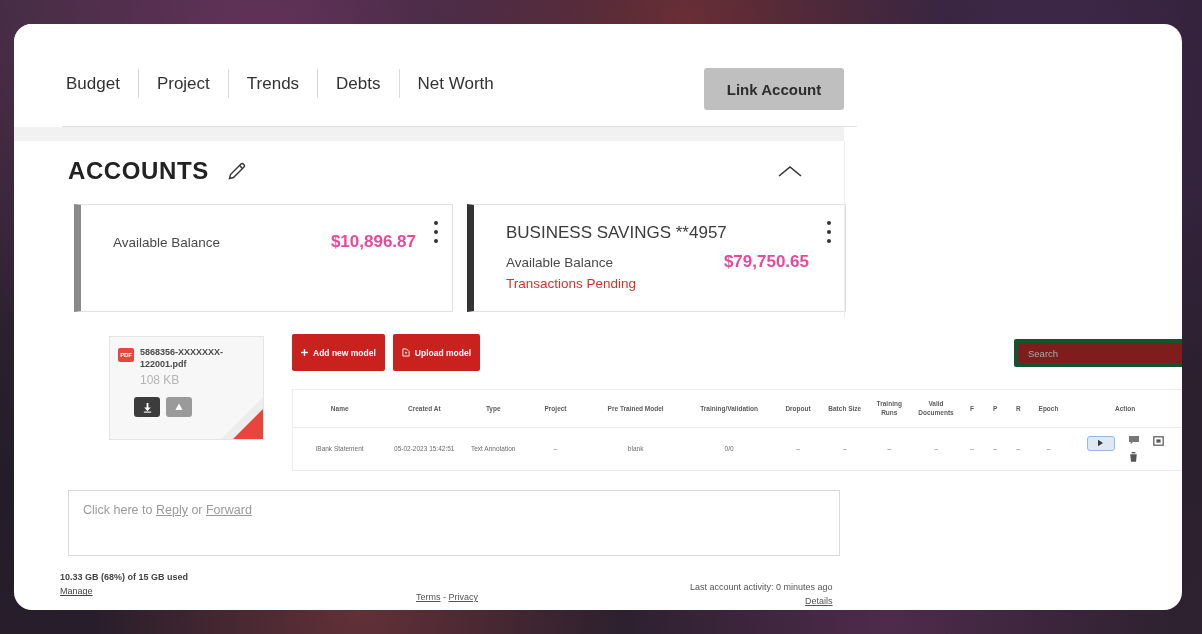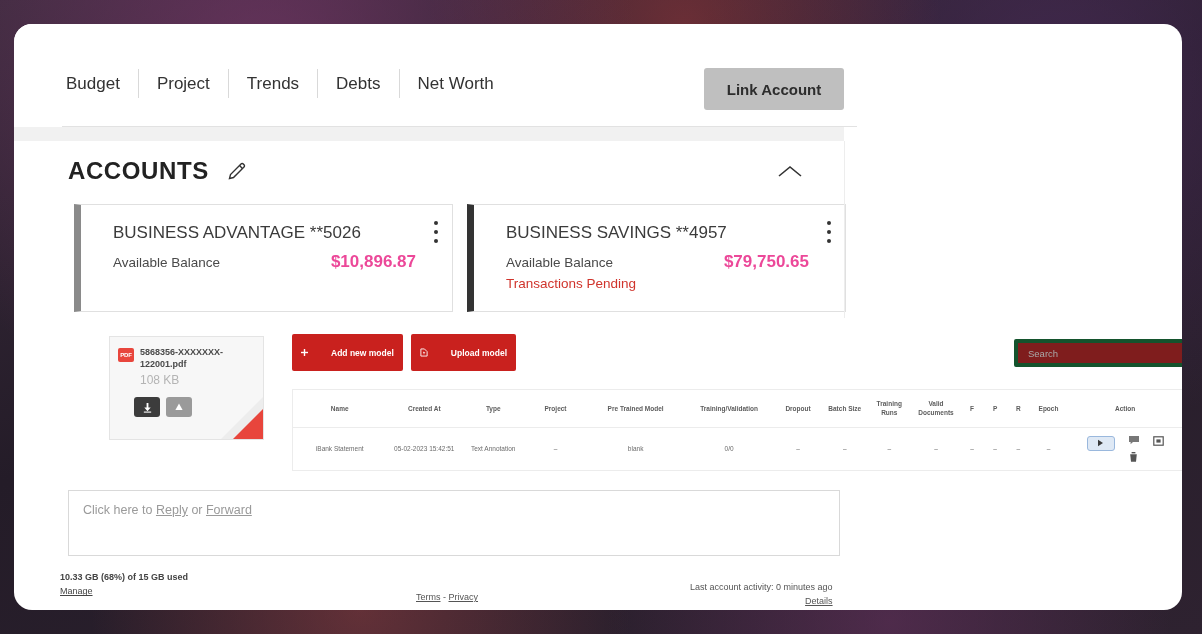--- a/index.html
+++ b/index.html
@@ -149,21 +149,21 @@
     width: 0; height: 0;
     border-left: 42px solid transparent;
     border-bottom: 42px solid #ededed;
   }
   .model-btns { position: absolute; left: 278px; top: 16px; display: flex; gap: 8px; }
   .mbtn {
     height: 37px; padding: 14px 9px;
     background: #c9211e; border: none; border-radius: 2px;
     color: #fff; font-family: "Liberation Sans", sans-serif;
     font-size: 8.5px; font-weight: bold;
-    display: flex; align-items: center; gap: 23px;
+    display: flex; align-items: center; gap: 5px;
     cursor: pointer; white-space: nowrap;
   }
   .search-box {
     position: absolute; left: 1000px; top: 315px;
     width: 222px; height: 28px;
     background: #7f1d1d; border: 4px solid #14532d; border-radius: 2px;
     font-family: "Liberation Sans", sans-serif;
     font-size: 9.5px; color: #9b9b9b;
     padding: 0 10px;
   }
@@ -245,21 +245,20 @@
         <path d="M14.6 6.6l2.8 2.8"></path>
       </svg>
     </div>
     <svg class="chevron-up" viewBox="0 0 28 18" fill="none" stroke="#333" stroke-width="1.6">
       <path d="M3 13L14 4l11 9"></path>
     </svg>
 
     <div class="cards">
 
       <div class="acct-card">
-        <div class="acct-name">BUSINESS ADVANTAGE **5026</div>
         <div class="acct-row">
           <span class="acct-label">Available Balance</span>
           <span class="acct-amount">$10,896.87</span>
         </div>
         <div class="kebab">
             <i></i>
             <i></i>
             <i></i>
           </div>
       </div>

